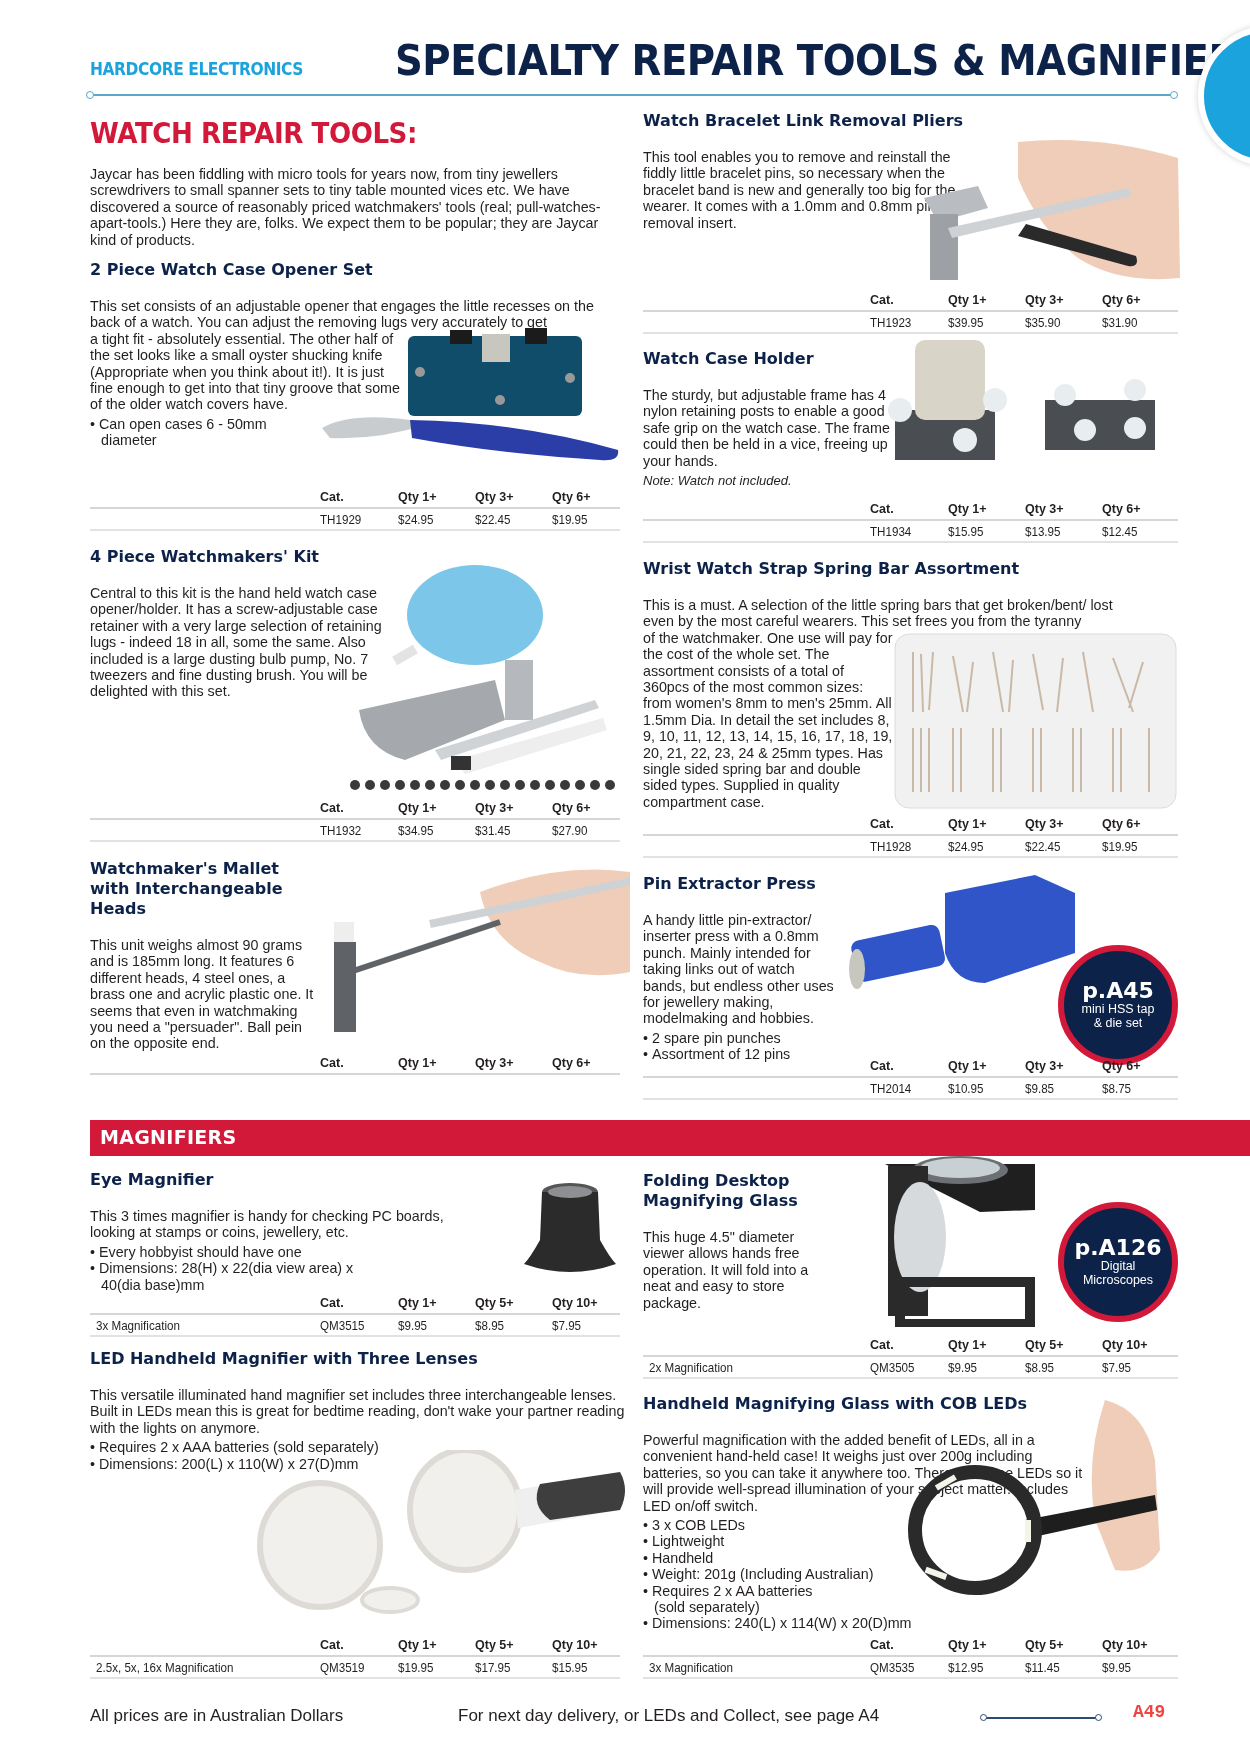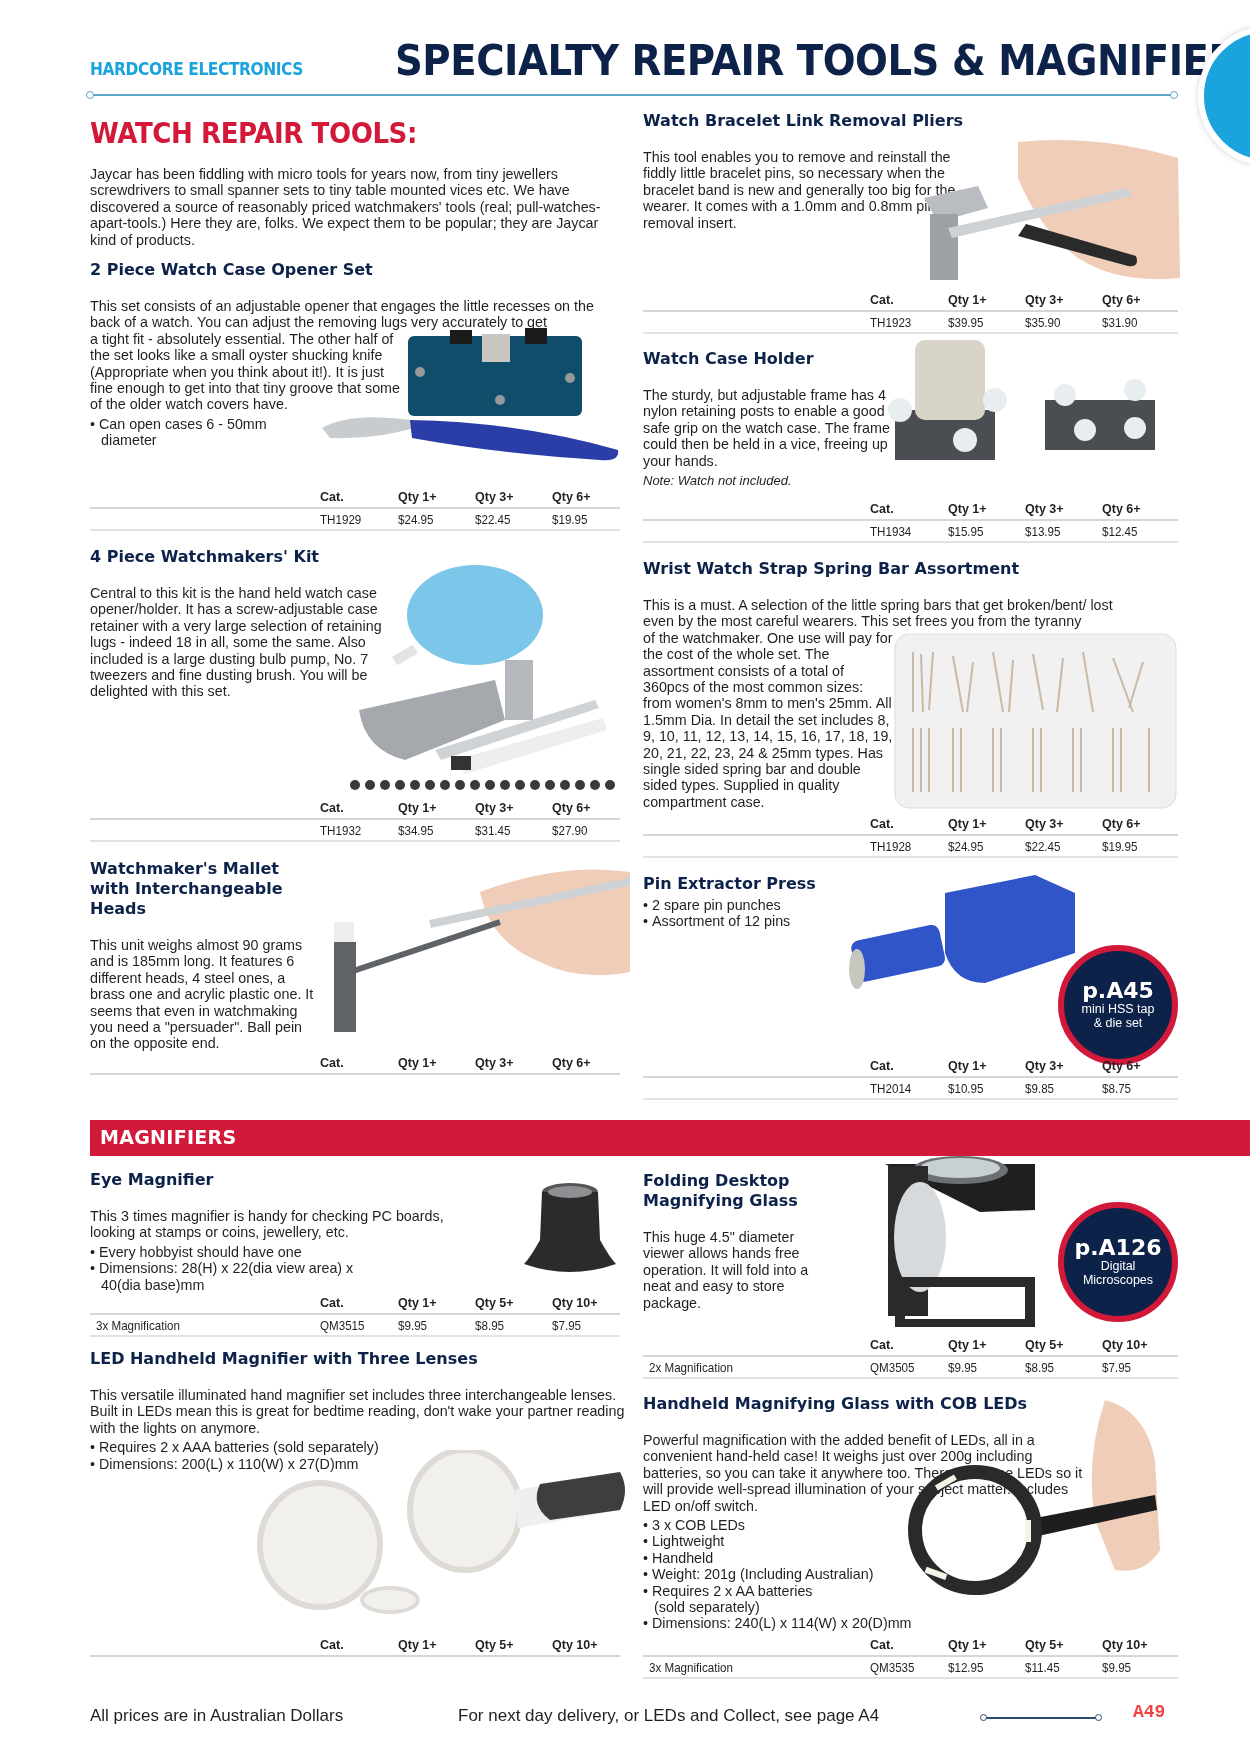--- a/index.html
+++ b/index.html
@@ -285,20 +285,21 @@
         <th style="width:78px;">Cat.</th>
         <th style="width:77px;">Qty 1+</th>
         <th style="width:77px;">Qty 3+</th>
         <th>Qty 6+</th>
       </tr>
 </tbody>
   </table>
 
 <div class="product" style="left:643px; top:874px; width:200px;">
   <div class="ptitle">Pin Extractor Press</div>
+  <div class="pdesc" style="width:198px;">A handy little pin-extractor/ inserter press with a 0.8mm punch. Mainly intended for taking links out of watch bands, but endless other uses for jewellery making, modelmaking and hobbies.</div>
   <ul class="bullets">
     <li>2 spare pin punches</li>
     <li>Assortment of 12 pins</li>
   </ul>
 </div>
 <svg class="img" style="left:835px; top:873px;" width="240" height="130" viewBox="0 0 240 130">
   <path d="M110 20 L200 2 L240 20 L240 80 L150 110 Q120 110 110 80 Z" fill="#2f55c8"></path>
   <rect x="18" y="60" width="90" height="42" rx="8" fill="#2f55c8" transform="rotate(-12 60 80)"></rect>
   <ellipse cx="22" cy="96" rx="8" ry="20" fill="#c7c7c0"></ellipse>
 </svg>
@@ -412,20 +413,27 @@
   <ellipse cx="160" cy="150" rx="28" ry="12" fill="#f2f0ed" stroke="#dedbd6" stroke-width="4"></ellipse>
 </svg>
 <table class="price-table" style="left:90px; top:1638px; width:530px;">
   <tbody>
       <tr>
         <th style="width:230px;"></th>
         <th style="width:78px;">Cat.</th>
         <th style="width:77px;">Qty 1+</th>
         <th style="width:77px;">Qty 5+</th>
         <th>Qty 10+</th>
+      </tr>
+  <tr>
+        <td style="padding-left:6px;"><span>2.5x, 5x, 16x Magnification</span></td>
+        <td><span>QM3519</span></td>
+        <td><span>$19.95</span></td>
+        <td><span>$17.95</span></td>
+        <td><span>$15.95</span></td>
       </tr>
 </tbody>
   </table>
 
 <div class="product" style="left:643px; top:1394px; width:440px;">
   <div class="ptitle">Handheld Magnifying Glass with COB LEDs</div>
   <div class="pdesc" style="width:440px;">Powerful magnification with the added benefit of LEDs, all in a convenient hand-held case! It weighs just over 200g including batteries, so you can take it anywhere too. There are three LEDs so it will provide well-spread illumination of your subject matter. Includes LED on/off switch.</div>
   <ul class="bullets" style="width:270px;">
     <li>3 x COB LEDs</li>
     <li>Lightweight</li>

